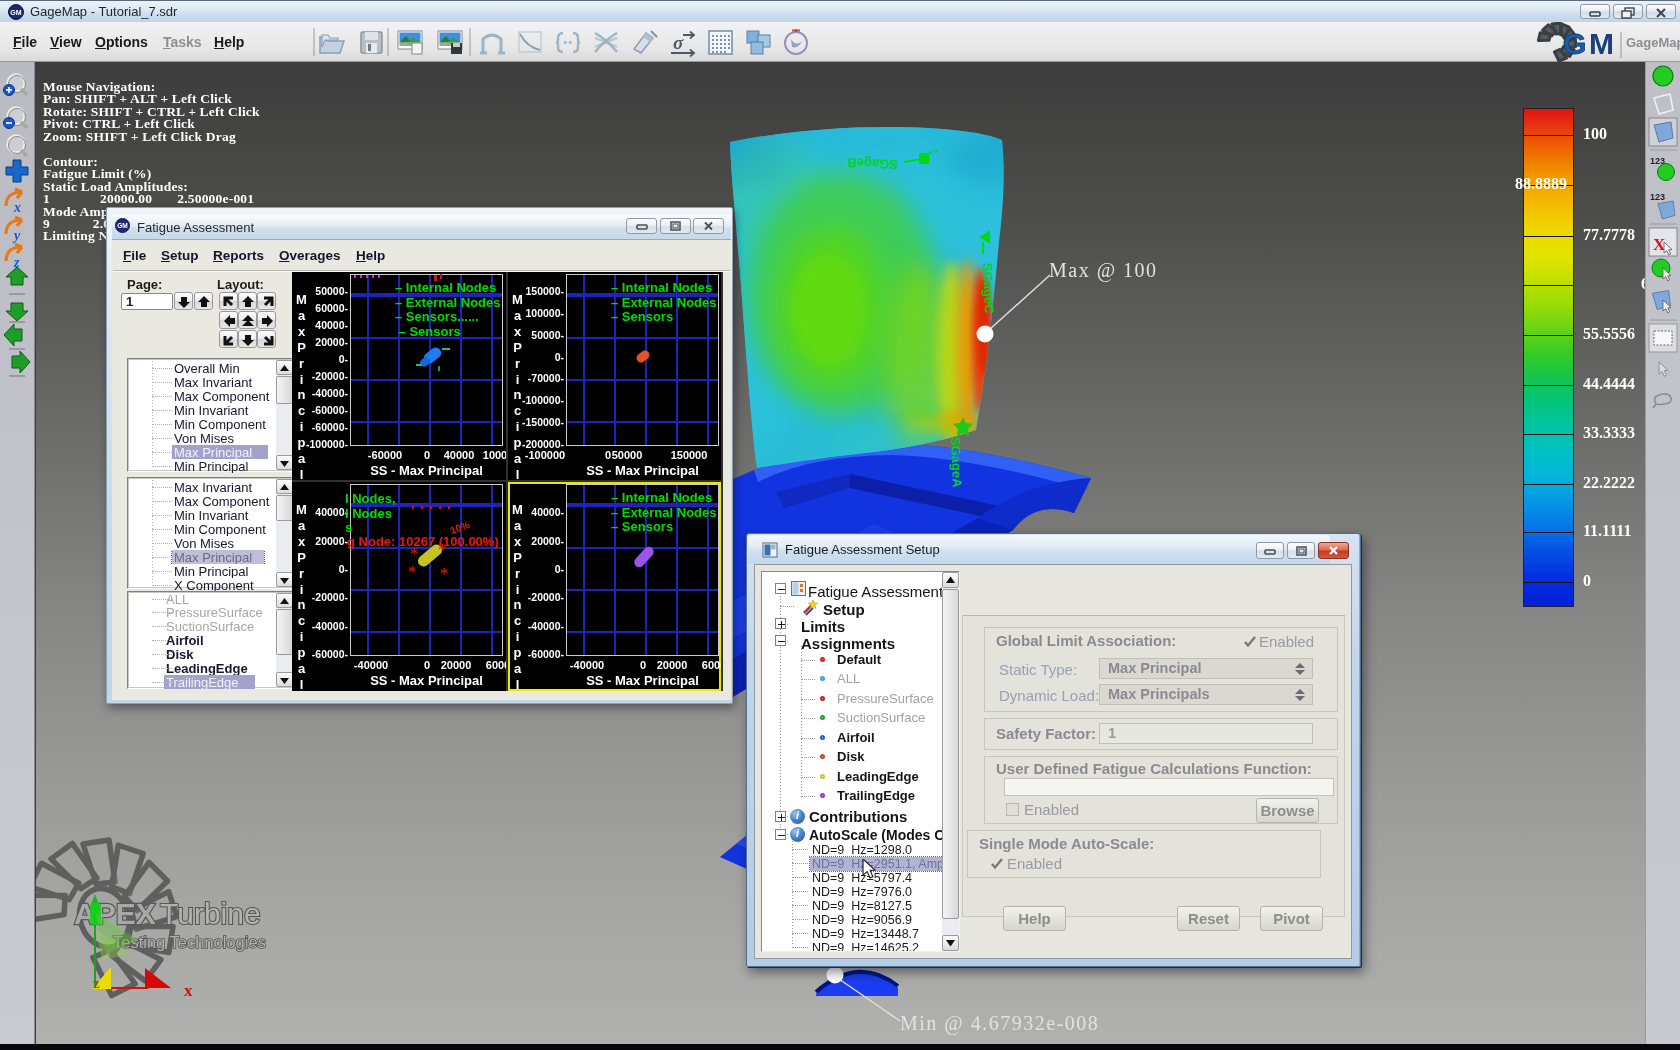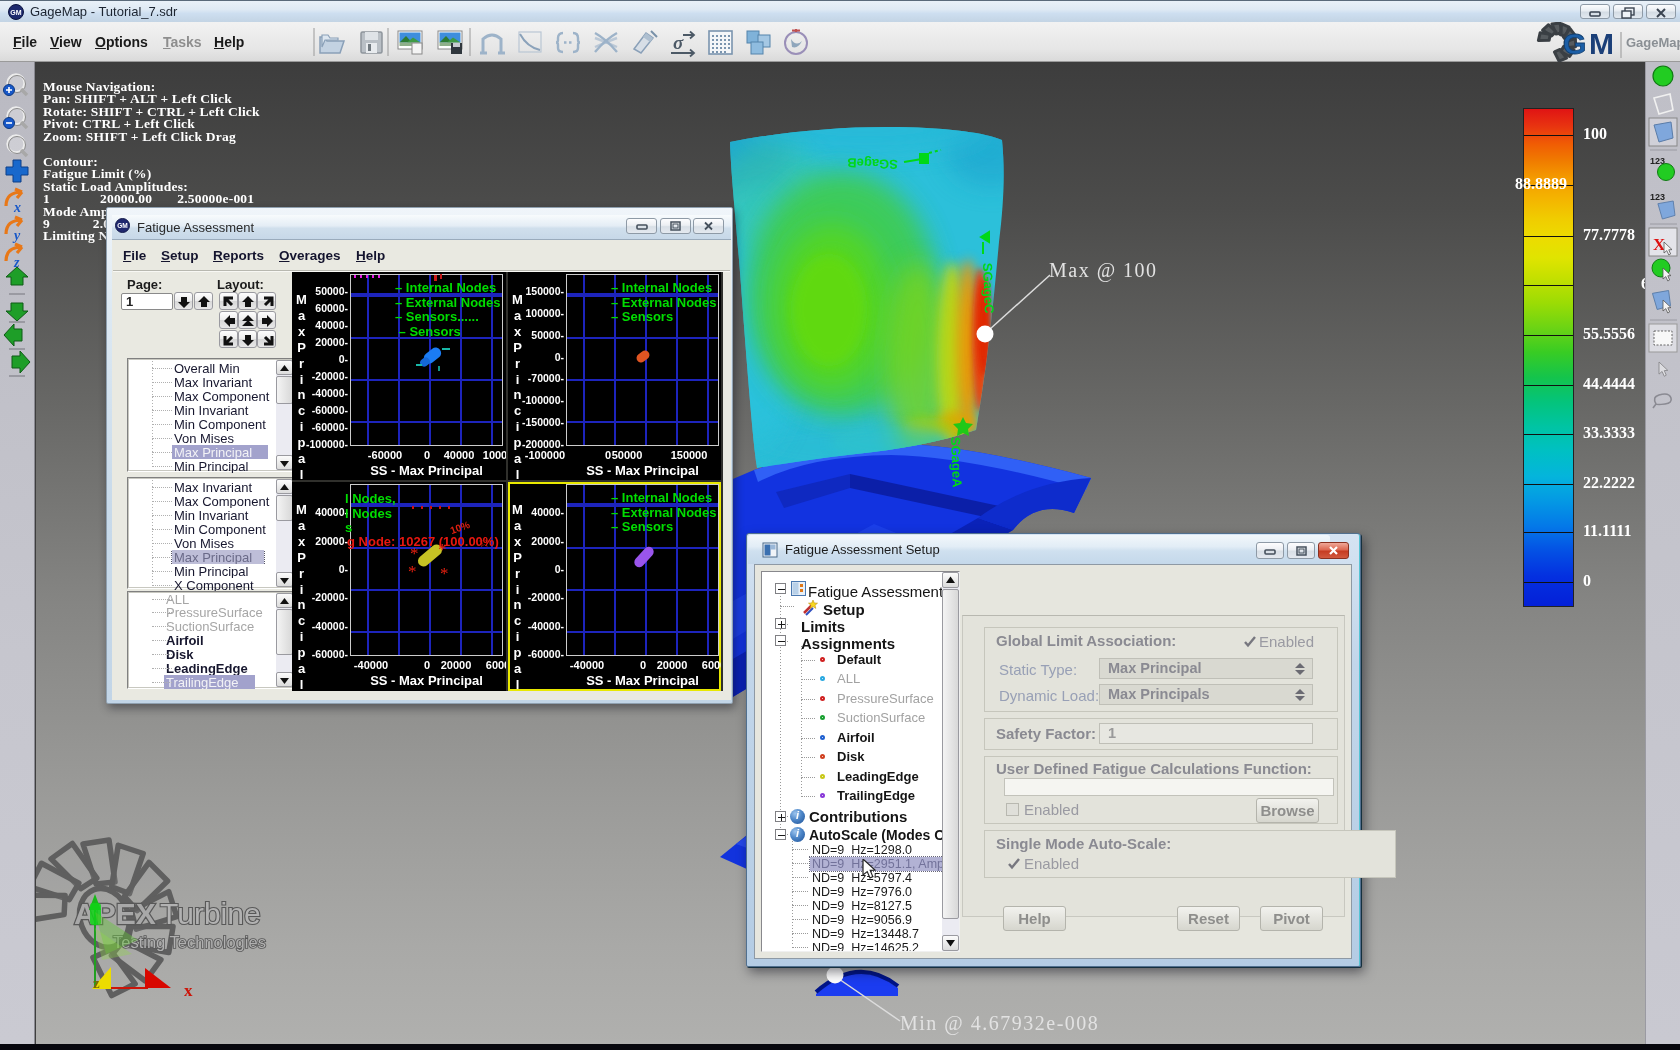--- a/index.html
+++ b/index.html
@@ -934,21 +934,21 @@
       </div>
 
       <div class="grp" style="left:229px;top:191px;width:354px;height:68px">
         <div class="gtitle" style="left:11px;top:3px">User Defined Fatigue Calculations Function:</div>
         <div class="abs" style="left:19px;top:21px;width:330px;height:18px;background:#f5f5f1;border:1px solid #c2c2ba"></div>
         <div class="abs" style="left:21px;top:46px;width:13px;height:13px;background:#dfdfd9;border:1px solid #b8b8b0"></div>
         <div class="gdis" style="left:39px;top:44px">Enabled</div>
         <div class="gbtn" style="left:271px;top:41px">Browse</div>
       </div>
 
-      <div class="grp" style="left:229px;top:265px;width:412px;height:48px">
+      <div class="grp" style="left:212px;top:265px;width:354px;height:48px">
         <div class="gtitle" style="left:11px;top:4px">Single Mode Auto-Scale:</div>
         <svg class="abs" style="left:22px;top:26px" width="14" height="13" viewBox="0 0 14 13">
             <path d="M2,7 L5,10.5 L12,2" fill="none" stroke="#77777f" stroke-width="2.4"></path>
           </svg>
         <div class="gdis" style="left:39px;top:24px">Enabled</div>
       </div>
 
       <div class="gbtn" style="left:248px;top:341px">Help</div>
       <div class="gbtn" style="left:422px;top:341px">Reset</div>
       <div class="gbtn" style="left:505px;top:341px">Pivot</div>

